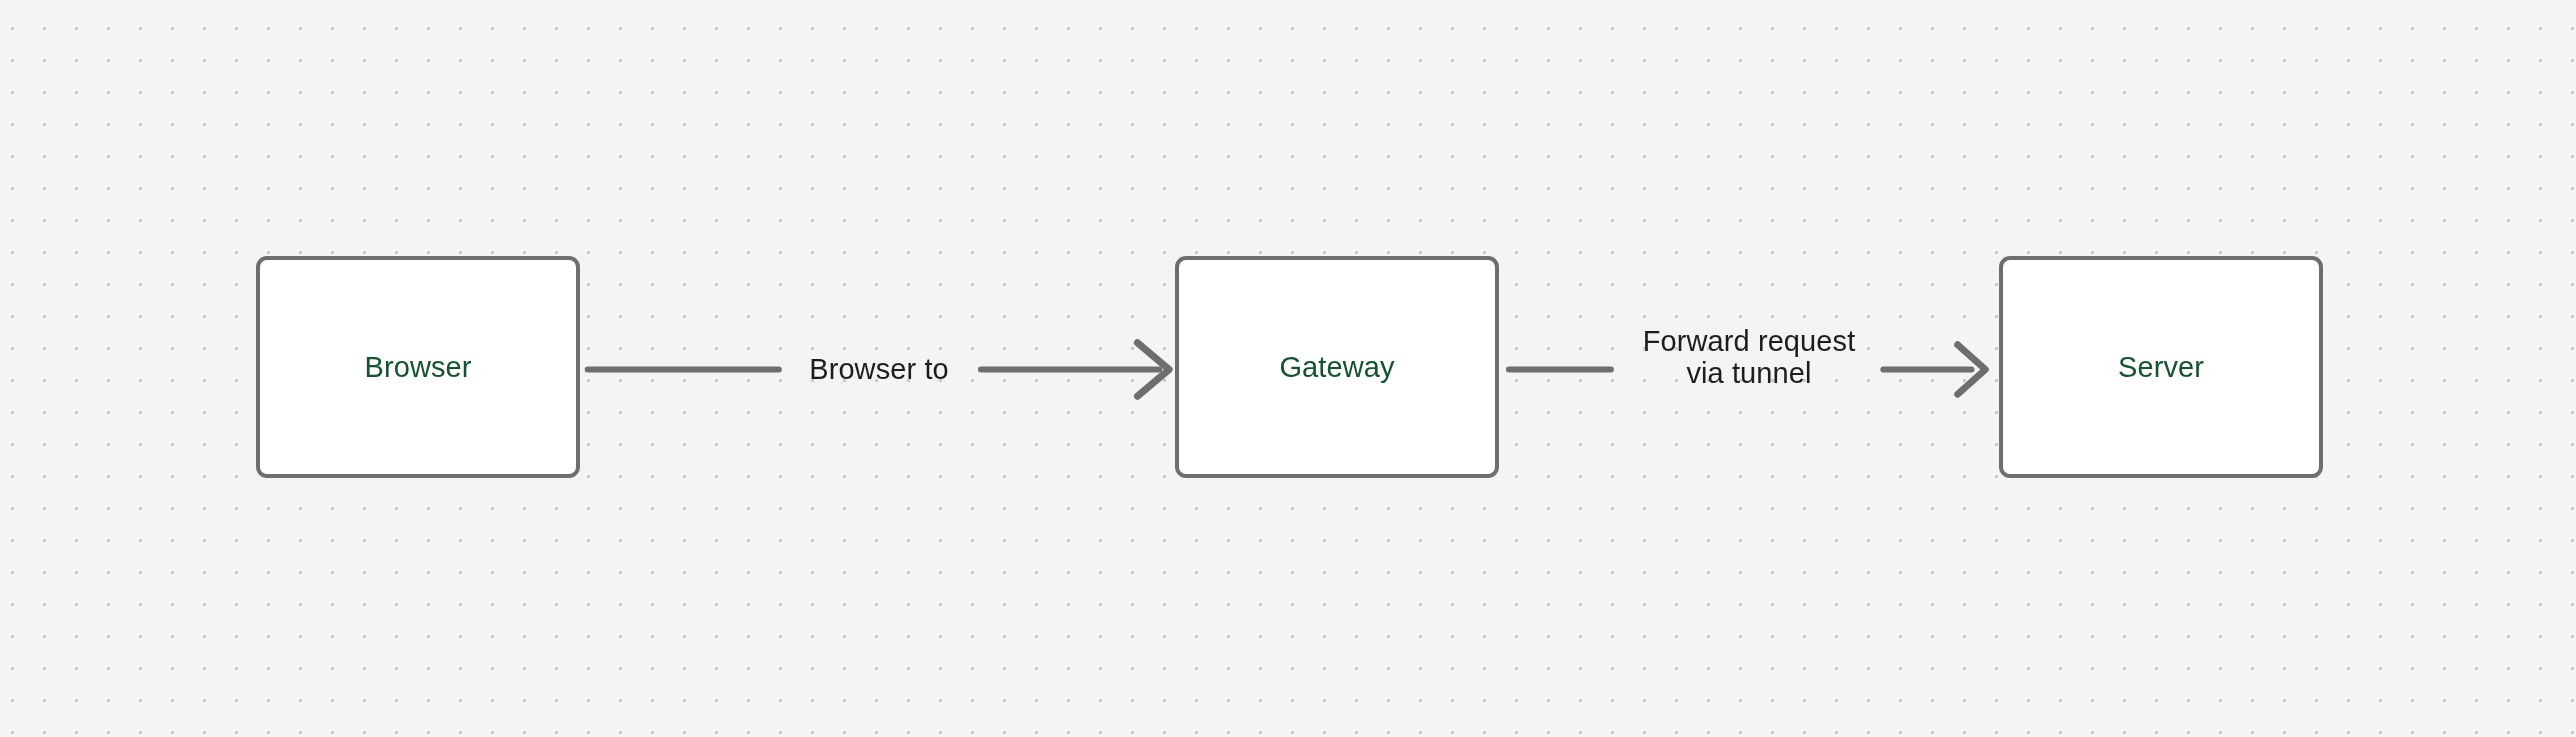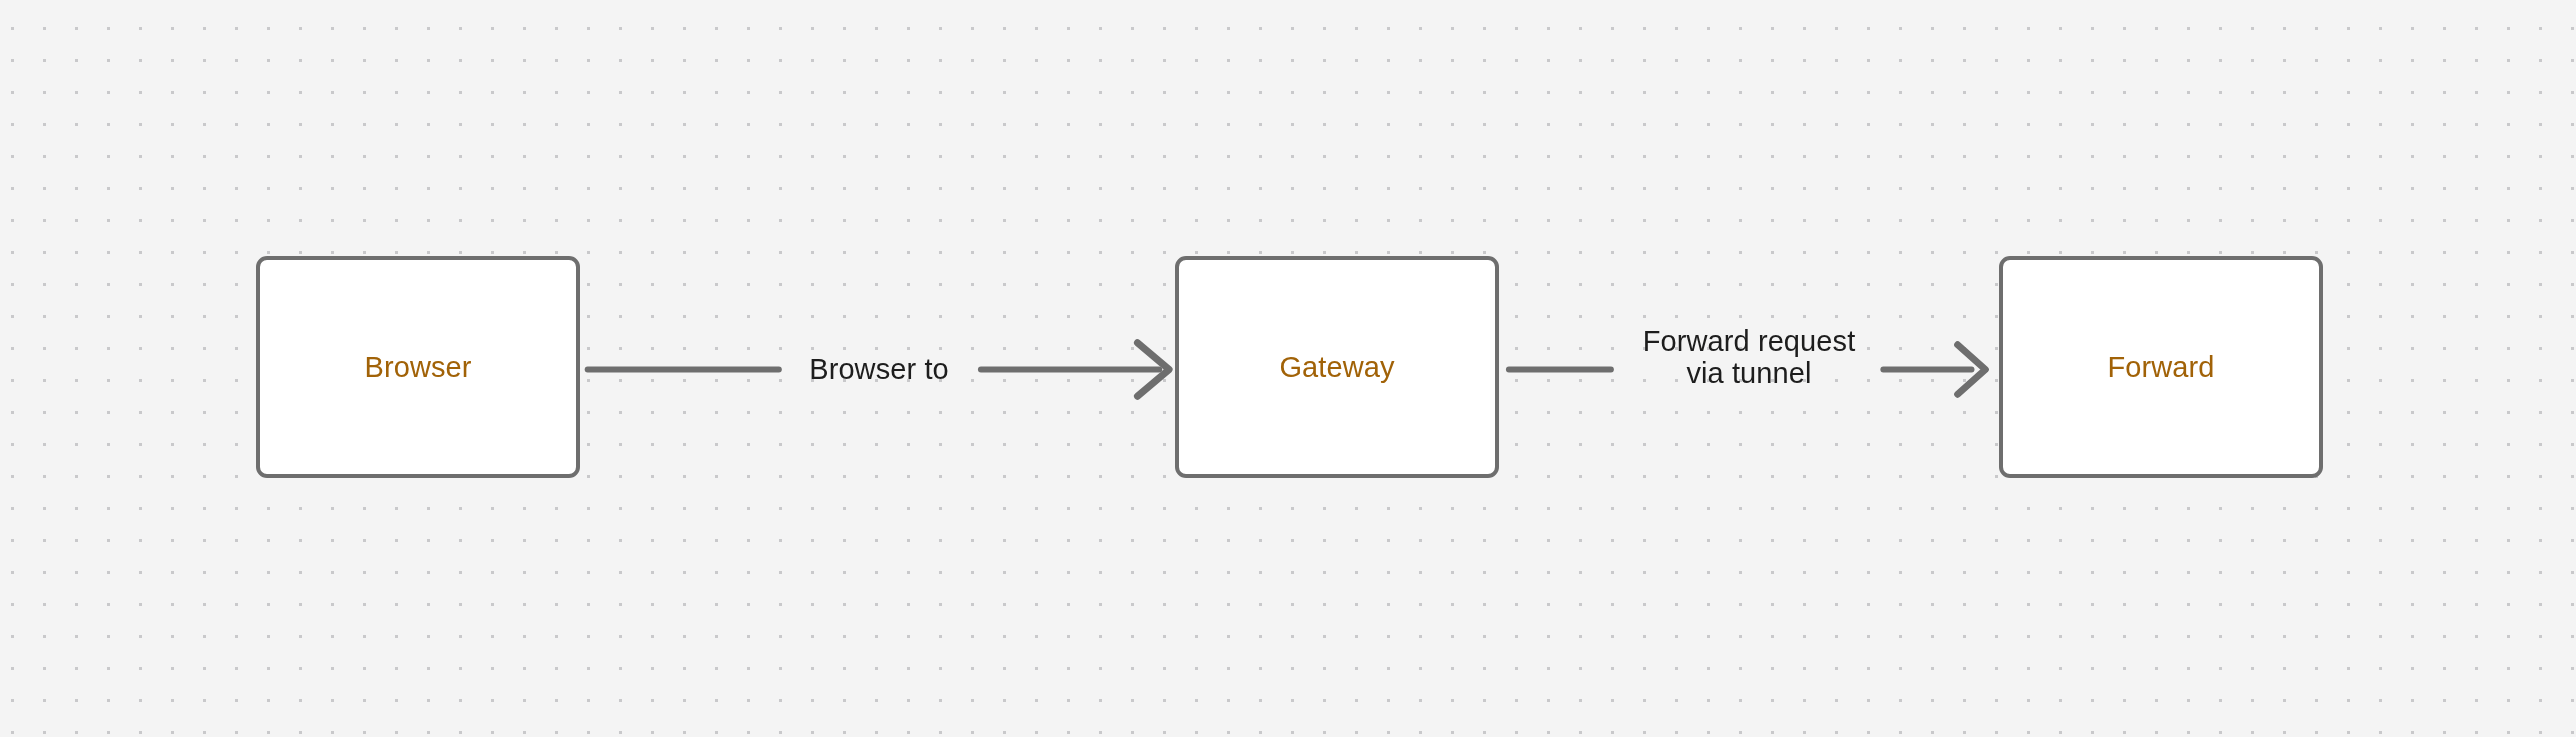--- a/index.html
+++ b/index.html
@@ -35,21 +35,21 @@
     border: 4px solid #6e6e6e;
     border-radius: 11px;
     display: flex;
     align-items: center;
     justify-content: center;
     z-index: 3;
   }
   .node-label {
     font-size: 29px;
     line-height: 1.2;
-    color: #a16207;
+    color: #14532d;
     letter-spacing: 0.1px;
     white-space: nowrap;
     text-align: center;
   }
 
   #node-browser { left: 256px;  top: 256px; width: 324px; height: 222px; }
   #node-gateway { left: 1175px; top: 256px; width: 324px; height: 222px; }
   #node-server  { left: 1999px; top: 256px; width: 324px; height: 222px; }
 
   
@@ -126,17 +126,17 @@
 
   <div class="node" id="node-browser">
     <span class="node-label">Browser</span>
   </div>
 
   <div class="node" id="node-gateway">
     <span class="node-label">Gateway</span>
   </div>
 
   <div class="node" id="node-server">
-    <span class="node-label">Forward</span>
+    <span class="node-label">Server</span>
   </div>
 
 </div>
 
 
 </body></html>

